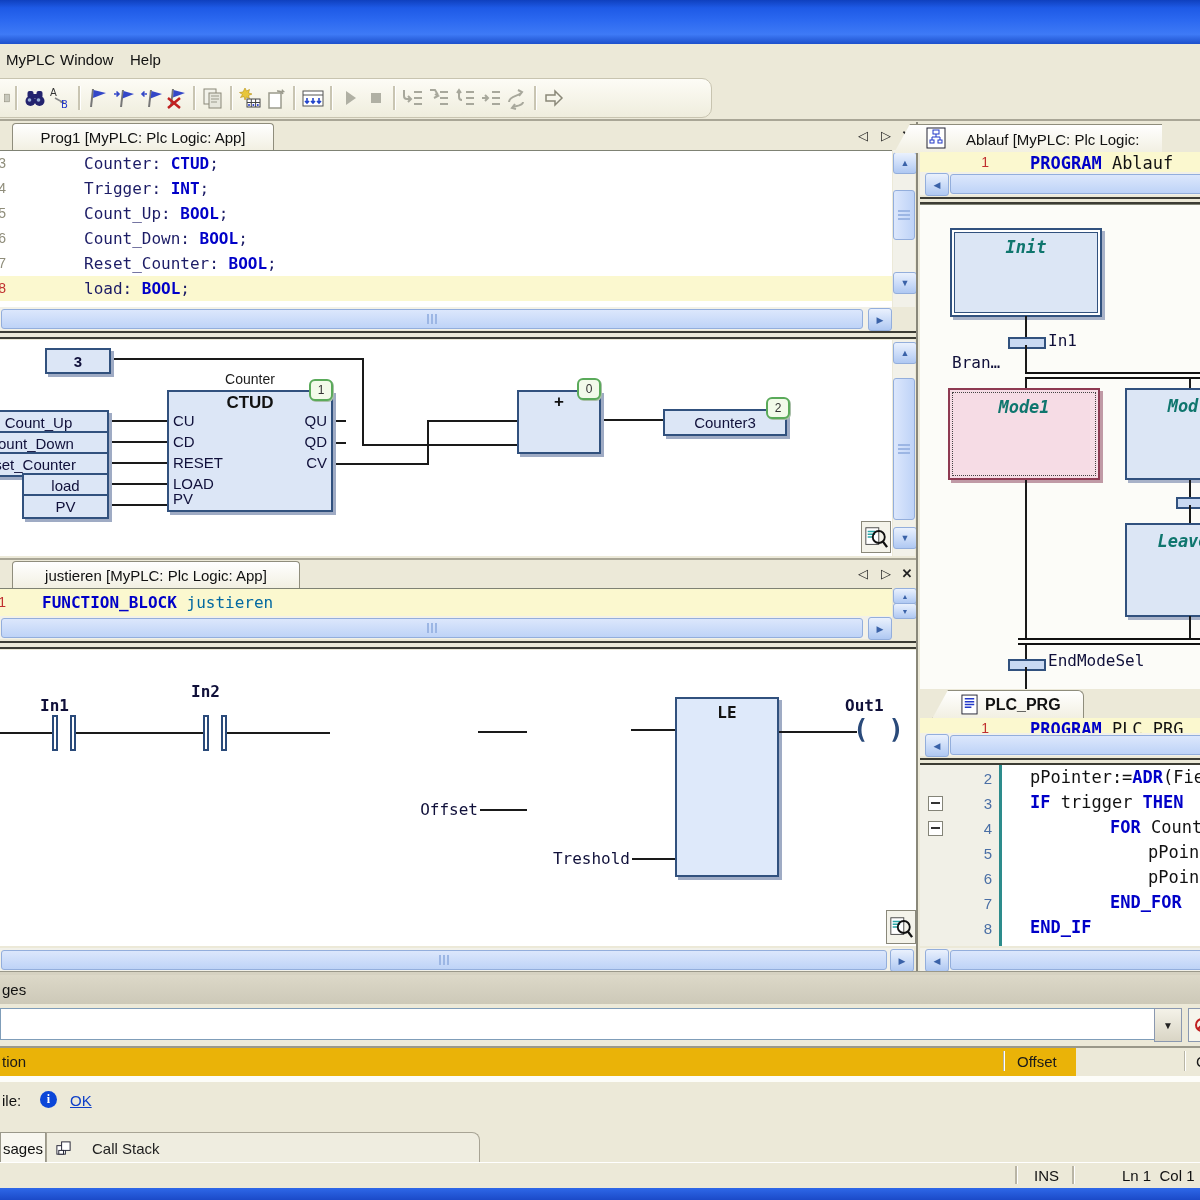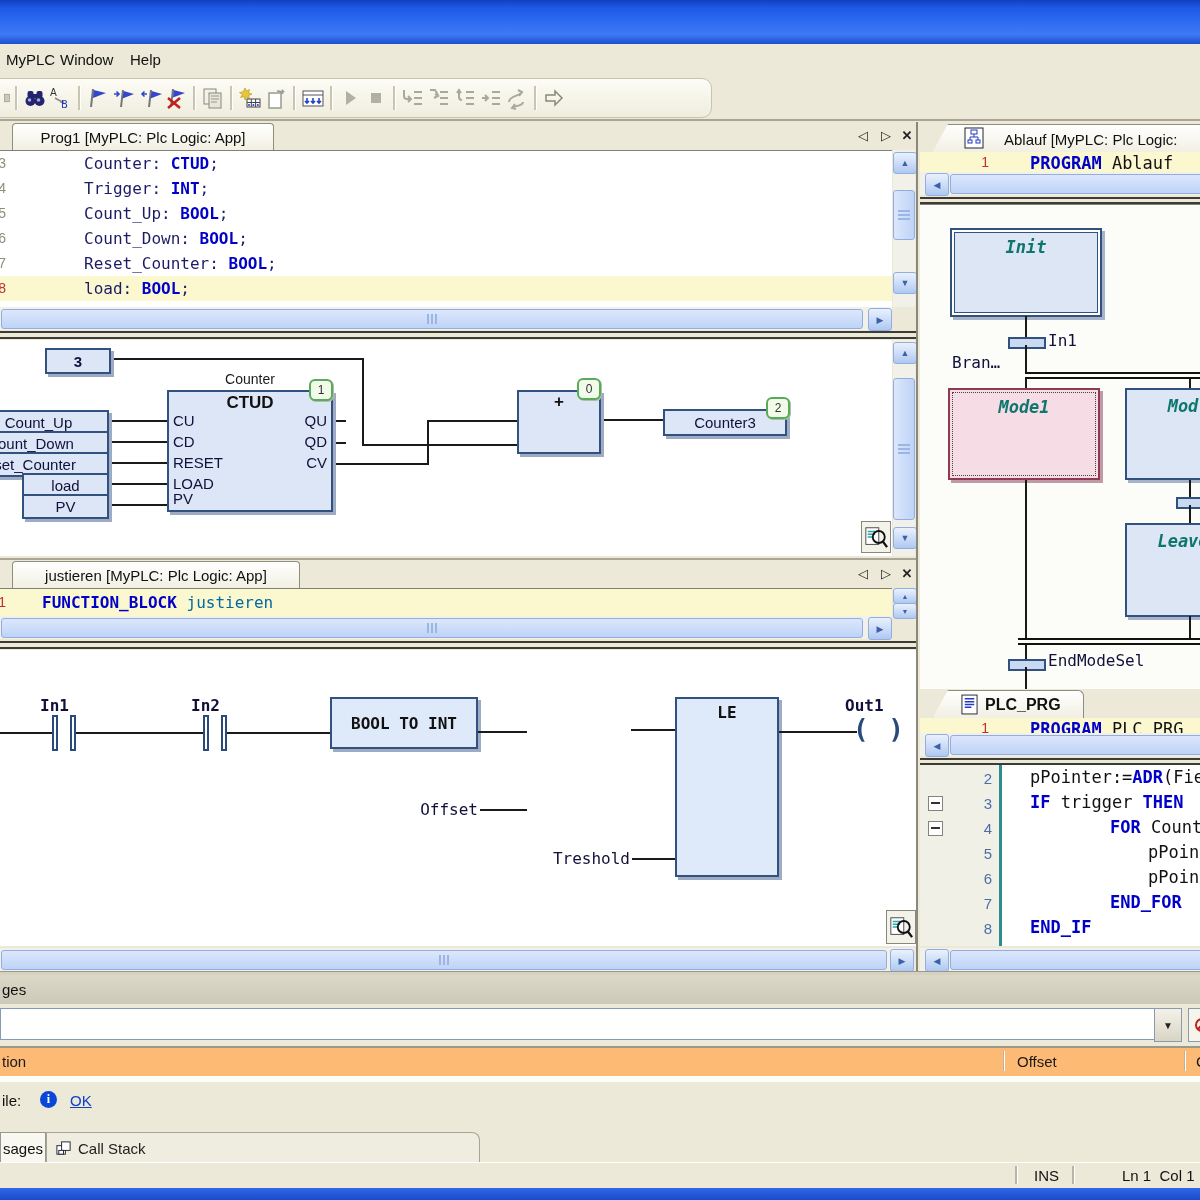--- a/index.html
+++ b/index.html
@@ -374,27 +374,24 @@
   </div>
   <div class="split" style="left:0;top:641px;width:918px;"></div>
   <div class="split" style="left:0;top:647px;width:918px;"></div>
 
   <div class="editor" style="left:0;top:650px;width:918px;height:296px;border-top:none;">
     <i class="wh" style="left:0;top:82px;width:52px;"></i>
     <span class="ldlbl" style="left:40px;top:46px;">In1</span>
     <i class="bar" style="left:52px;top:65px;"></i>
     <i class="bar" style="left:70px;top:65px;"></i>
     <i class="wh" style="left:76px;top:82px;width:127px;"></i>
-    <span class="ldlbl" style="left:191px;top:46px;">In2</span>
+    <span class="ldlbl" style="left:191px;top:32px;">In2</span>
     <i class="bar" style="left:203px;top:65px;"></i>
     <i class="bar" style="left:221px;top:65px;"></i>
     <i class="wh" style="left:227px;top:82px;width:103px;"></i>
-    <div class="ldblk" style="left:330px;top:47px;width:144px;height:48px;align-items:center;">
-      <span>BOOL TO INT</span>
-    </div>
     <i class="wh" style="left:478px;top:81px;width:49px;"></i>
     <span class="ldlbl" style="left:400px;top:150px;width:78px;text-align:right;font-weight:normal;">Offset</span>
     <i class="wh" style="left:480px;top:159px;width:47px;"></i>
     <i class="wh" style="left:631px;top:79px;width:44px;"></i>
     <div class="ldblk" style="left:675px;top:47px;width:100px;height:176px;align-items:flex-start;">
       <span style="margin-top:4px;">LE</span>
     </div>
     <span class="ldlbl" style="left:530px;top:199px;width:100px;text-align:right;font-weight:normal;">Treshold</span>
     <i class="wh" style="left:632px;top:208px;width:43px;"></i>
     <i class="wh" style="left:779px;top:81px;width:78px;"></i>
@@ -410,21 +407,21 @@
     </div>
   </div>
   <div class="track" style="left:0;top:948px;width:914px;height:23px;">
     <div class="sthumbh griph" style="left:1px;top:2px;width:884px;height:18px;"></div>
     <div class="sbtn" style="left:890px;top:1px;width:22px;height:21px;">▶</div>
   </div>
 
   <div class="abs" style="left:916px;top:122px;width:2px;height:849px;background:#8A887A;"></div>
   <div class="abs" style="left:918px;top:122px;width:282px;height:849px;background:#ECE9D8;"></div>
 
-  <div class="abs" style="left:932px;top:124px;width:268px;height:28px;background:linear-gradient(#FFFFFF,#F1EFE1);
+  <div class="abs" style="left:894px;top:124px;width:268px;height:28px;background:linear-gradient(#FFFFFF,#F1EFE1);
        border-top:1px solid #8F8D7C;clip-path:polygon(0 100%,16px 0,100% 0,100% 100%);">
     <span class="abs" style="left:32px;top:2px;">
       <svg width="20" height="22" viewBox="0 0 20 22">
           <rect x="1" y="1" width="18" height="20" fill="#fff" stroke="#223"></rect>
           <rect x="7" y="3" width="6" height="4" fill="none" stroke="#2338c8"></rect>
           <path d="M10 7 v3 M6 10 h8 M6 10 v3 M14 10 v3" stroke="#2338c8" fill="none"></path>
           <rect x="4" y="13" width="4" height="3" fill="none" stroke="#2338c8"></rect>
           <rect x="12" y="13" width="4" height="3" fill="none" stroke="#2338c8"></rect>
         </svg>
     </span>
@@ -542,21 +539,21 @@
          border:1px solid #8A98B0;display:flex;align-items:center;justify-content:center;font-size:10px;color:#222;">▼</div>
     <div class="abs" style="left:1188px;top:4px;width:26px;height:32px;background:#F6F5EC;border:1px solid #8A98B0;
          display:flex;align-items:center;justify-content:center;">
       <svg width="16" height="16" viewBox="0 0 16 16">
           <circle cx="8" cy="8" r="6" fill="none" stroke="#C02020" stroke-width="2"></circle>
           <path d="M4 12 L12 4" stroke="#C02020" stroke-width="2"></path>
         </svg>
     </div>
   </div>
   <div class="abs" style="left:0;top:1046px;width:1200px;height:2px;background:#9a988a;"></div>
-  <div class="abs" style="left:0;top:1048px;width:1200px;height:28px;background:#fdba74;border-bottom:1px solid #B8B5A5;">
+  <div class="abs" style="left:0;top:1048px;width:1076px;height:28px;background:#eab308;border-bottom:1px solid #B8B5A5;">
     <span class="colhdr" style="left:2px;top:5px;">tion</span>
     <i class="abs" style="left:1003px;top:3px;width:1px;height:20px;background:#B8B5A5;border-right:1px solid #fff;"></i>
     <span class="colhdr" style="left:1017px;top:5px;">Offset</span>
     <i class="abs" style="left:1184px;top:3px;width:1px;height:20px;background:#B8B5A5;border-right:1px solid #fff;"></i>
     <span class="colhdr" style="left:1196px;top:5px;">C</span>
   </div>
   <div class="abs" style="left:0;top:1076px;width:1200px;height:6px;background:#FDFDF9;"></div>
   <div class="abs" style="left:0;top:1082px;width:1200px;height:48px;background:#ECE9D8;">
     <div class="abs" style="left:0;top:8px;width:1200px;height:22px;">
       <span class="abs" style="left:2px;top:2px;font-size:15px;">ile:</span>
@@ -573,21 +570,21 @@
     </div>
     <div class="abs" style="left:46px;top:2px;width:432px;height:30px;background:#EFEDE0;border:1px solid #A8A495;border-bottom:none;
          border-radius:0 8px 0 0;display:flex;align-items:center;">
       <span style="margin-left:8px;display:flex;">
         <svg width="17" height="17" viewBox="0 0 18 18">
             <rect x="2" y="6" width="9" height="9" fill="#fff" stroke="#223"></rect>
             <rect x="7" y="2" width="9" height="9" fill="#fff" stroke="#223"></rect>
             <rect x="4" y="11" width="5" height="4" fill="#fff" stroke="#223"></rect>
           </svg>
       </span>
-      <span style="font-size:15px;margin-left:6px;color:#222;">Call Stack</span>
+      <span style="font-size:15px;margin-left:20px;color:#222;">Call Stack</span>
     </div>
   </div>
 
   <div class="abs" style="left:0;top:1162px;width:1200px;height:26px;background:#ECE9D8;border-top:1px solid #FFFFFF;">
     <i class="sep3d" style="left:1015px;top:3px;height:18px;"></i>
     <span class="abs" style="left:1034px;top:4px;font-size:15px;">INS</span>
     <i class="sep3d" style="left:1072px;top:3px;height:18px;"></i>
     <span class="abs" style="left:1122px;top:4px;width:78px;font-size:15px;white-space:pre;overflow:hidden;">Ln 1  Col 1</span>
   </div>
   <div class="abs" style="left:0;top:1188px;width:1200px;height:12px;background:linear-gradient(#2E68E8,#1B4AC8);"></div>

